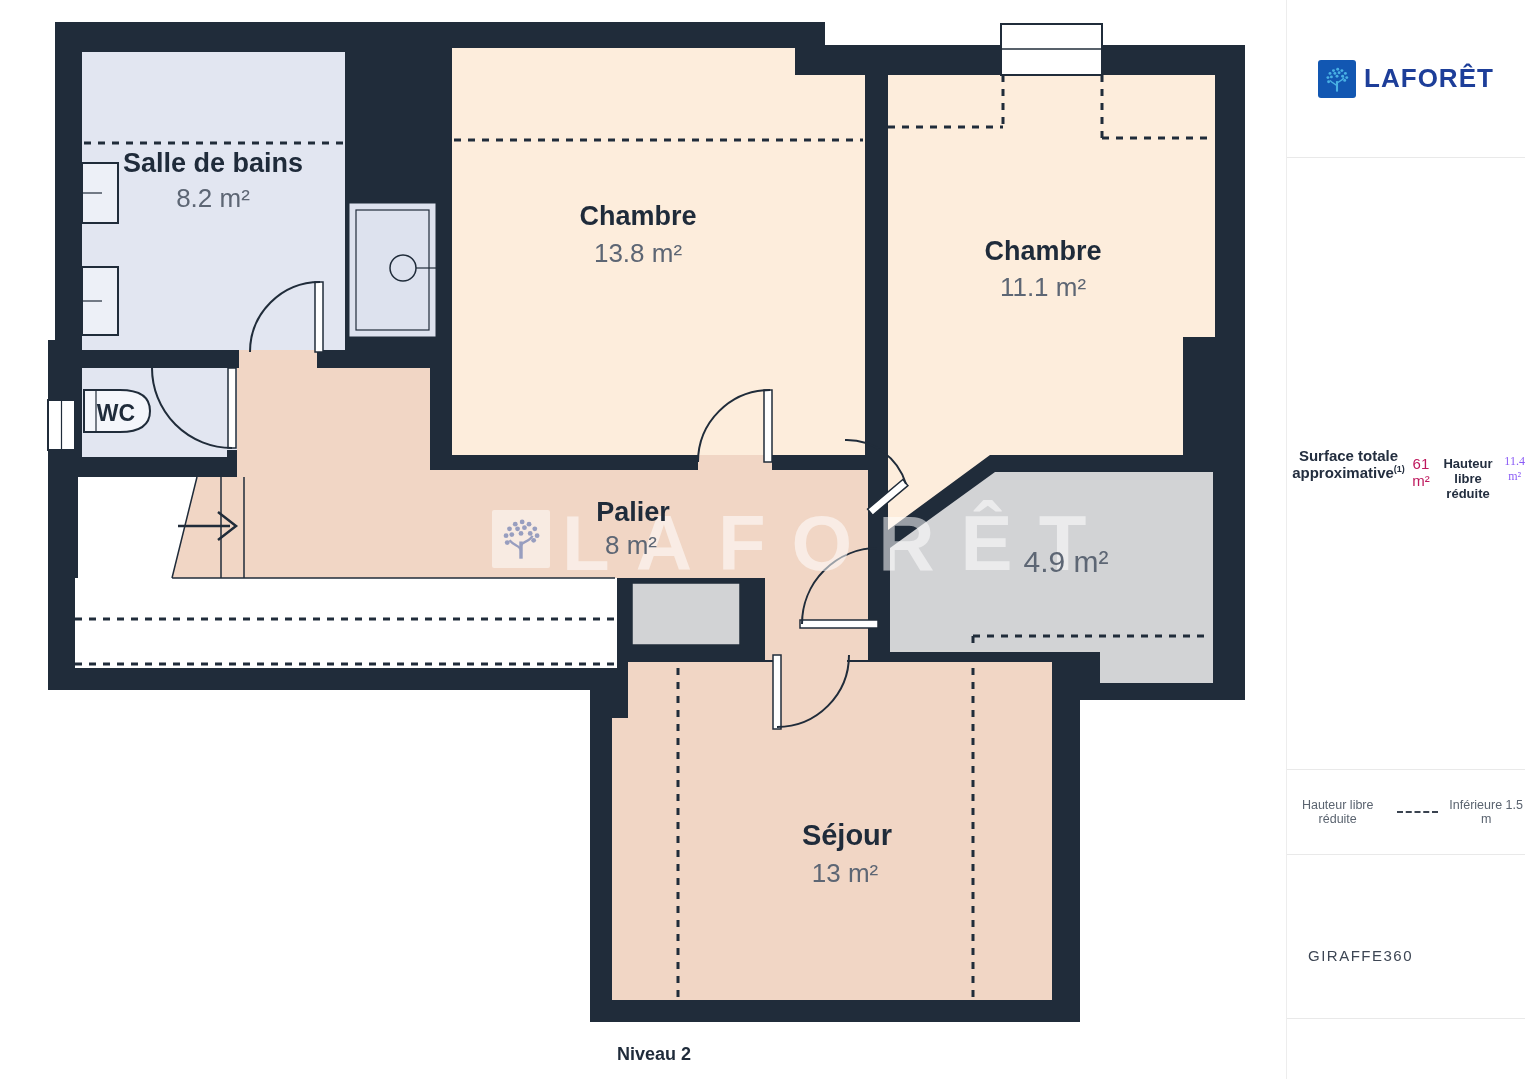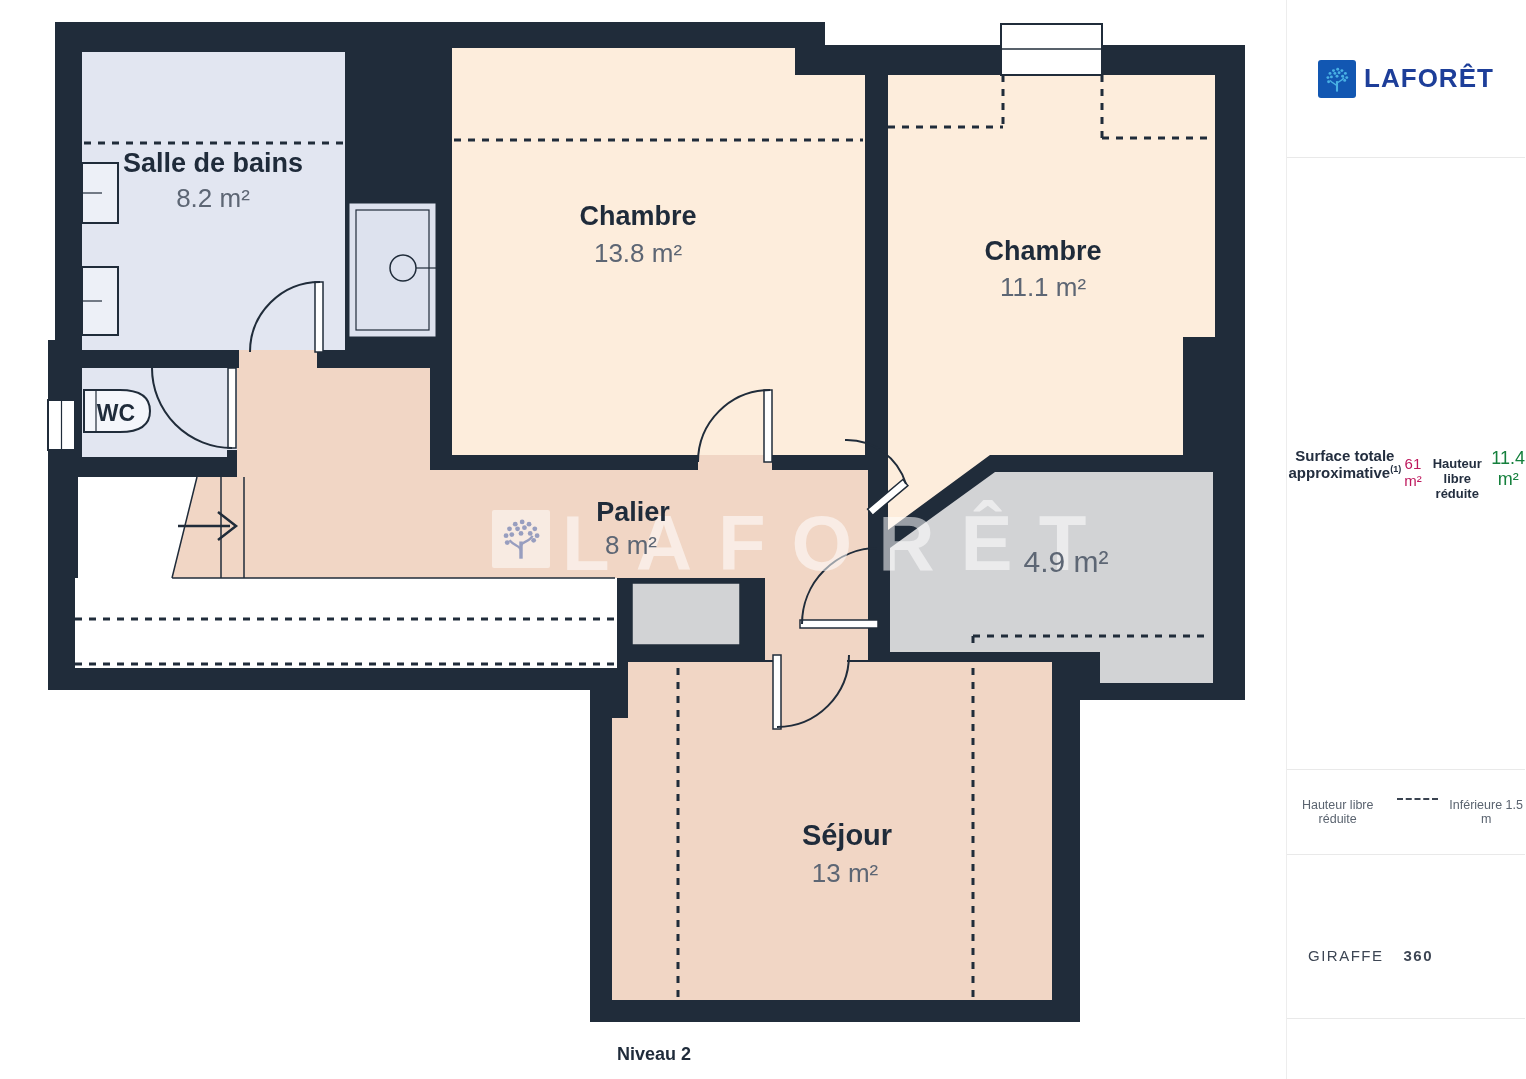--- a/index.html
+++ b/index.html
@@ -19,28 +19,28 @@
        align-items:center;justify-content:center;text-align:center;}
   .sec-logo{height:158px;flex-direction:row;gap:8px;}
   .logo-square{width:38px;height:38px;background:#1257b2;border-radius:3px;display:flex;
                align-items:center;justify-content:center;color:#49b0e4;}
   .logo-word{color:#1d3e99;font-weight:800;font-size:26px;letter-spacing:1px;}
   .sec-stats{height:612px;}
   .stat-title{font-weight:700;font-size:15px;color:#232e3f;}
   .stat-title sup{font-size:9px;}
   .stat-value{font-size:15px;color:#be185d;margin-top:16px;}
   .stat-title2{font-weight:700;font-size:13px;color:#232e3f;margin-top:30px;}
-  .stat-value2{font-size:18px;color:#15803d;margin-top:10px;}
+  .stat-value2{font-size:12px;color:#8b5cf6;margin-top:10px;font-family:Liberation Serif, serif;}
   .sec-footnote{height:60px;font-size:12.5px;color:#5b6470;}
   .sec-legend{height:85px;font-size:12.5px;color:#5b6470;gap:9px;}
-  .legend-row{display:flex;align-items:flex-start;gap:9px;}
+  .legend-row{display:flex;align-items:center;gap:9px;}
   .legend-dash{display:inline-block;width:46px;height:0;border-top:2px dashed #3a4350;}
   .sec-legal{height:164px;font-size:12px;color:#5b6470;padding:0 21px;line-height:1.55;}
   .giraffe{margin-top:17px;font-size:15px;letter-spacing:1.5px;color:#3d4654;}
-  .giraffe b{font-weight:700;margin-left:20px;}
+  .giraffe b{font-weight:400;}
 </style>
 </head>
 <body>
 
 <div class="page">
 
   <svg class="plan-svg" width="1286" height="1079" viewBox="0 0 1286 1079">
 
     <defs>
       <symbol id="tree-glyph" viewBox="0 0 40 40">

